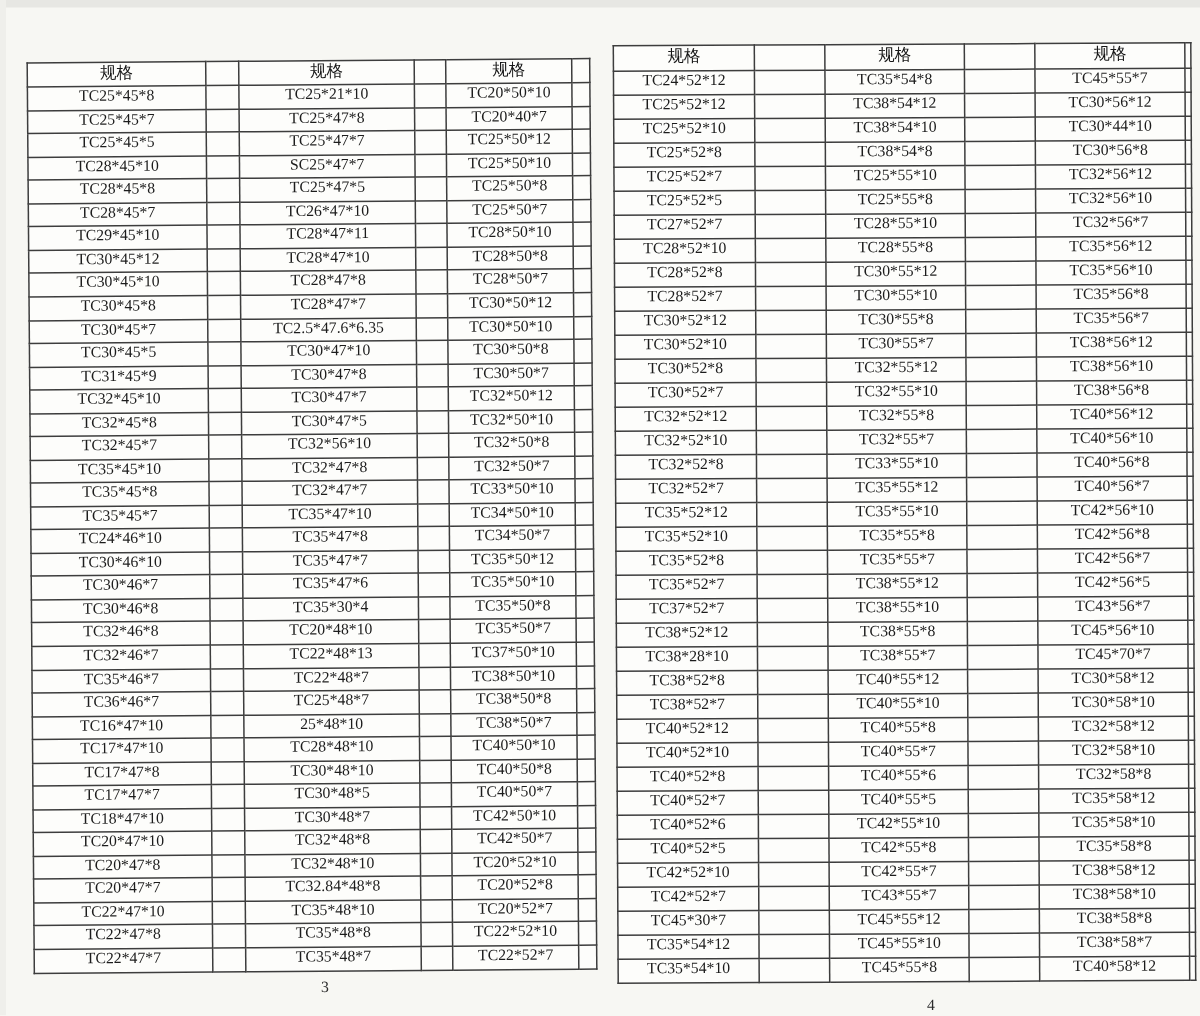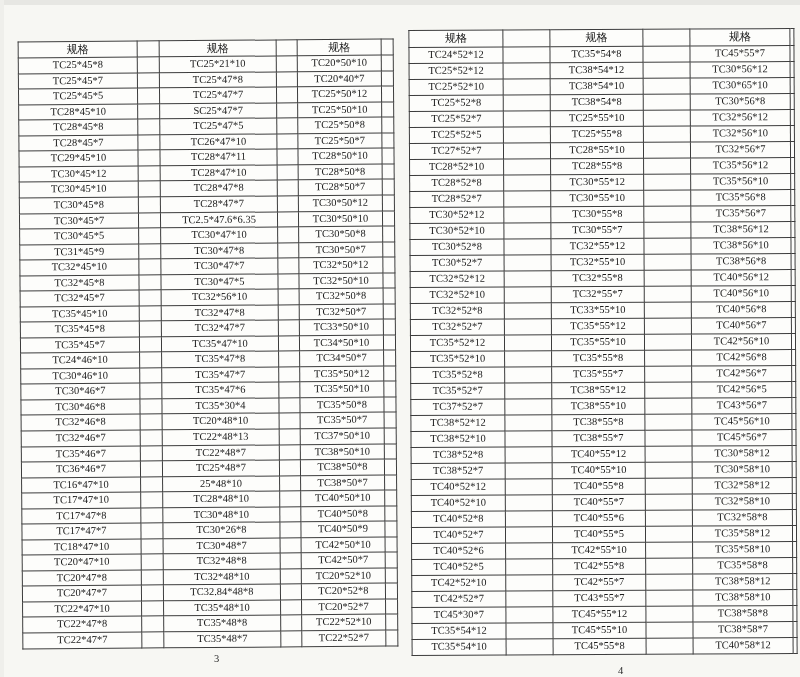--- a/index.html
+++ b/index.html
@@ -349,23 +349,23 @@
             <td class="spec">TC17*47*8</td>
             <td></td>
             <td class="spec">TC30*48*10</td>
             <td></td>
             <td class="spec">TC40*50*8</td>
             <td></td>
           </tr>
           <tr>
             <td class="spec">TC17*47*7</td>
             <td></td>
-            <td class="spec">TC30*26*8</td>
-            <td></td>
-            <td class="spec">TC40*50*9</td>
+            <td class="spec">TC30*48*5</td>
+            <td></td>
+            <td class="spec">TC40*50*7</td>
             <td></td>
           </tr>
           <tr>
             <td class="spec">TC18*47*10</td>
             <td></td>
             <td class="spec">TC30*48*7</td>
             <td></td>
             <td class="spec">TC42*50*10</td>
             <td></td>
           </tr>
@@ -454,21 +454,21 @@
             <td class="spec">TC38*54*12</td>
             <td></td>
             <td class="spec">TC30*56*12</td>
             <td></td>
           </tr>
           <tr>
             <td class="spec">TC25*52*10</td>
             <td></td>
             <td class="spec">TC38*54*10</td>
             <td></td>
-            <td class="spec">TC30*65*10</td>
+            <td class="spec">TC30*44*10</td>
             <td></td>
           </tr>
           <tr>
             <td class="spec">TC25*52*8</td>
             <td></td>
             <td class="spec">TC38*54*8</td>
             <td></td>
             <td class="spec">TC30*56*8</td>
             <td></td>
           </tr>
@@ -626,25 +626,25 @@
           </tr>
           <tr>
             <td class="spec">TC38*52*12</td>
             <td></td>
             <td class="spec">TC38*55*8</td>
             <td></td>
             <td class="spec">TC45*56*10</td>
             <td></td>
           </tr>
           <tr>
-            <td class="spec">TC38*52*10</td>
+            <td class="spec">TC38*28*10</td>
             <td></td>
             <td class="spec">TC38*55*7</td>
             <td></td>
-            <td class="spec">TC45*56*7</td>
+            <td class="spec">TC45*70*7</td>
             <td></td>
           </tr>
           <tr>
             <td class="spec">TC38*52*8</td>
             <td></td>
             <td class="spec">TC40*55*12</td>
             <td></td>
             <td class="spec">TC30*58*12</td>
             <td></td>
           </tr>

